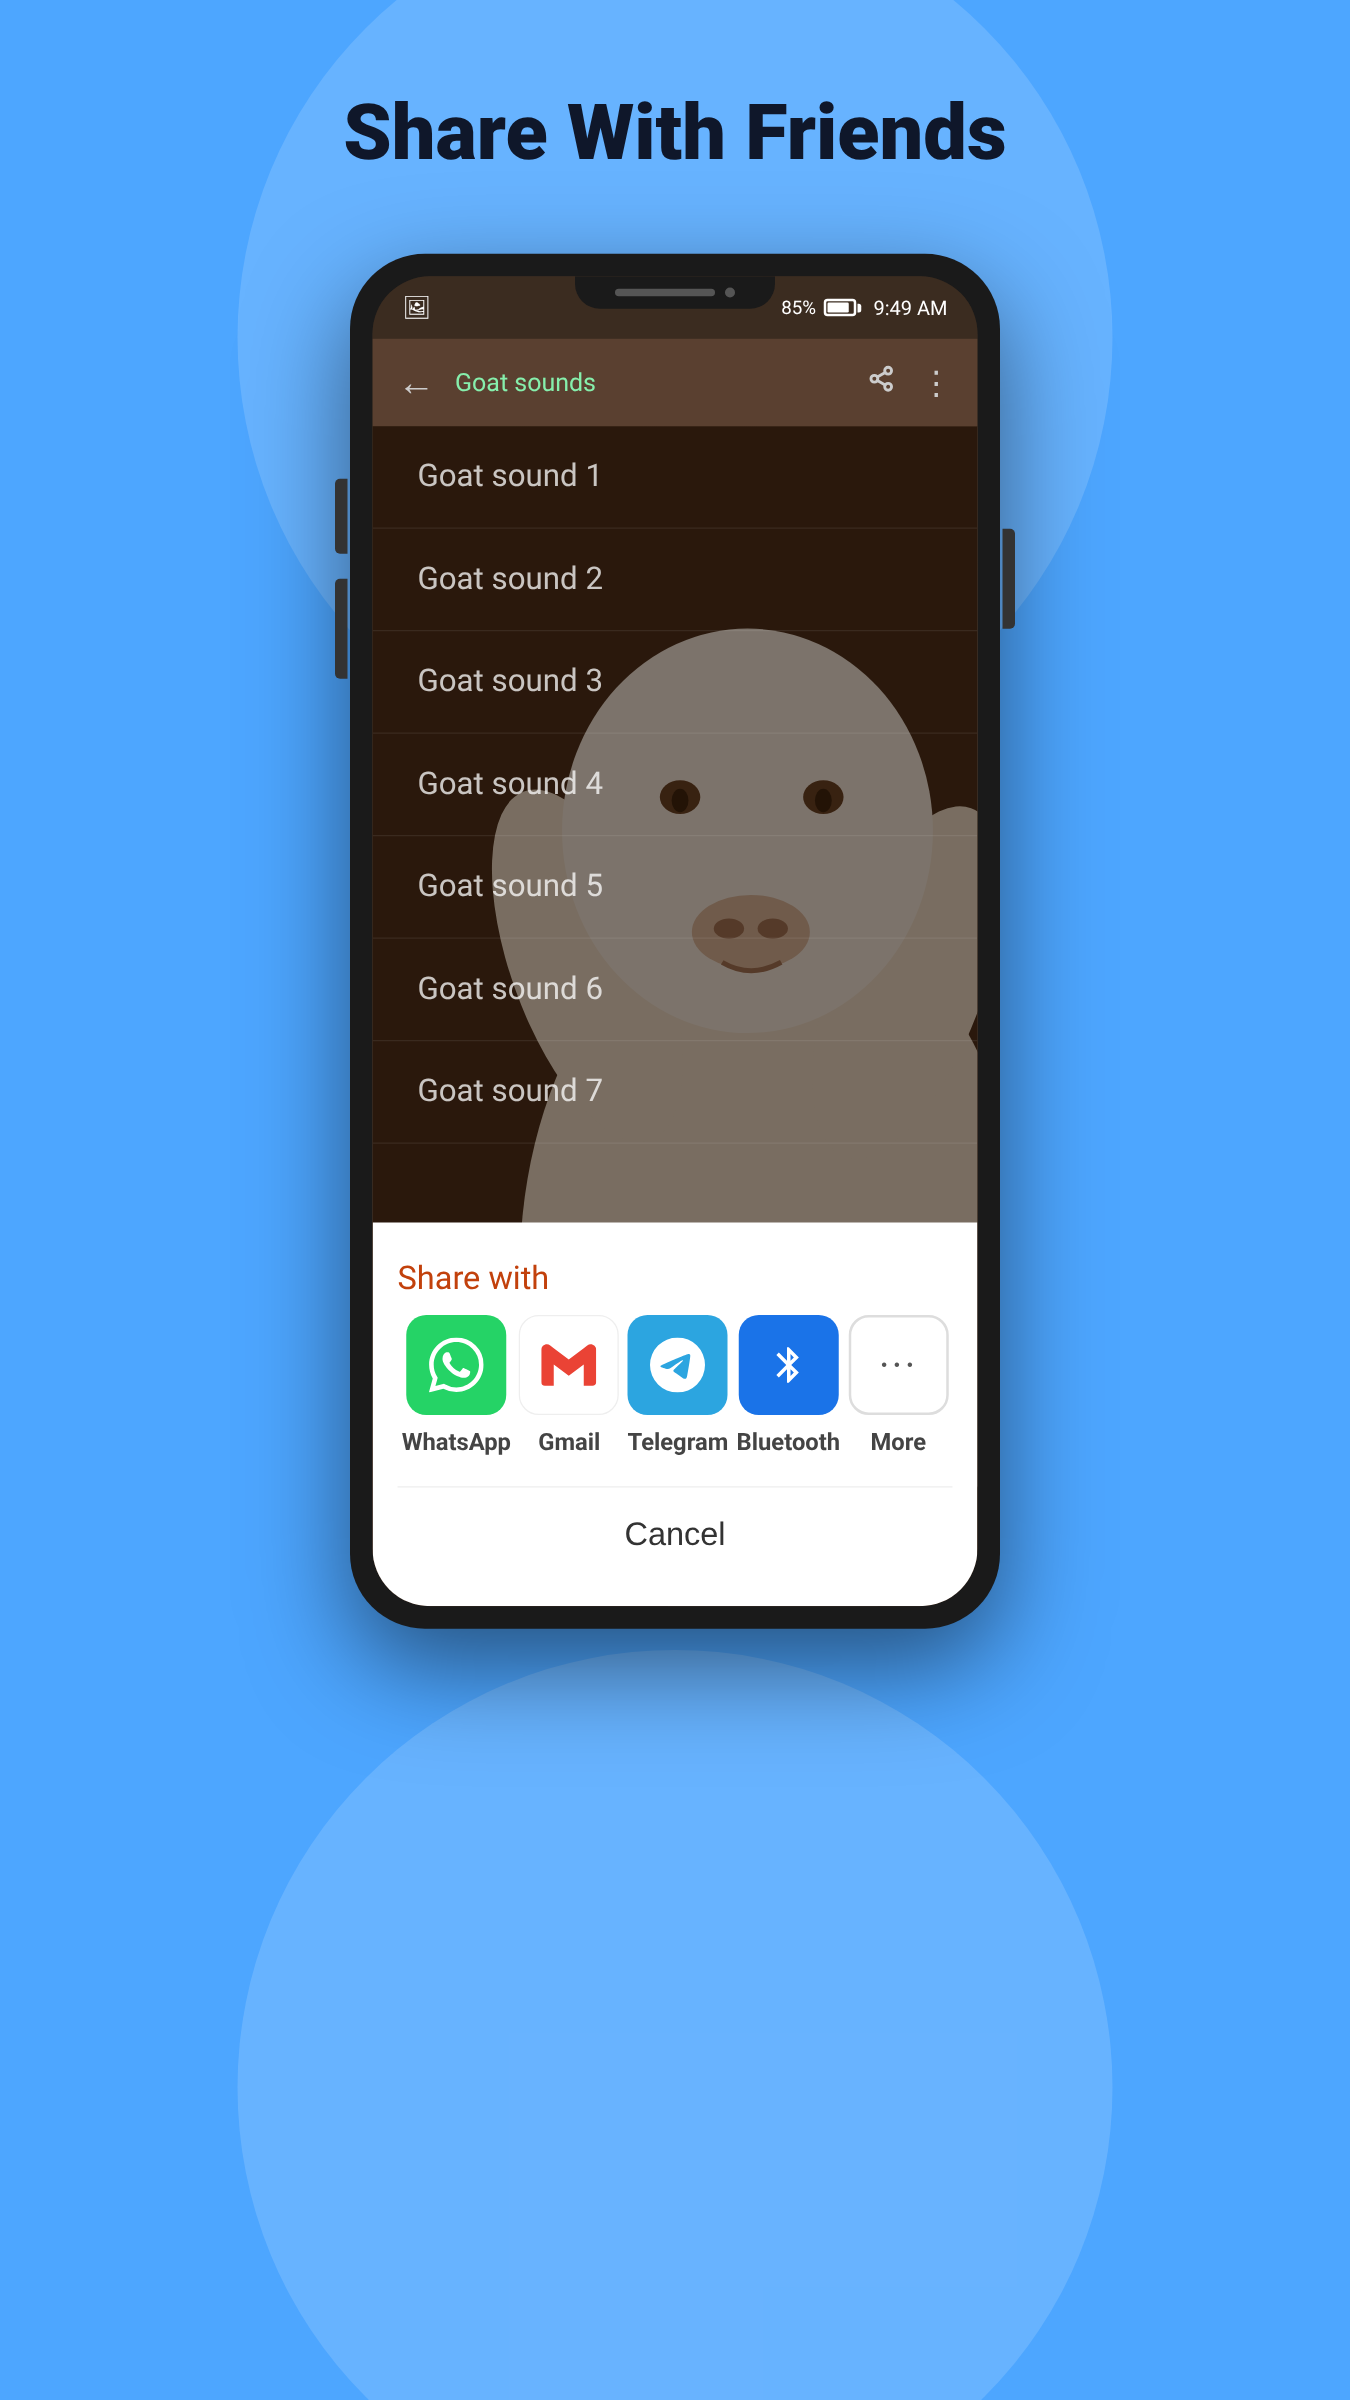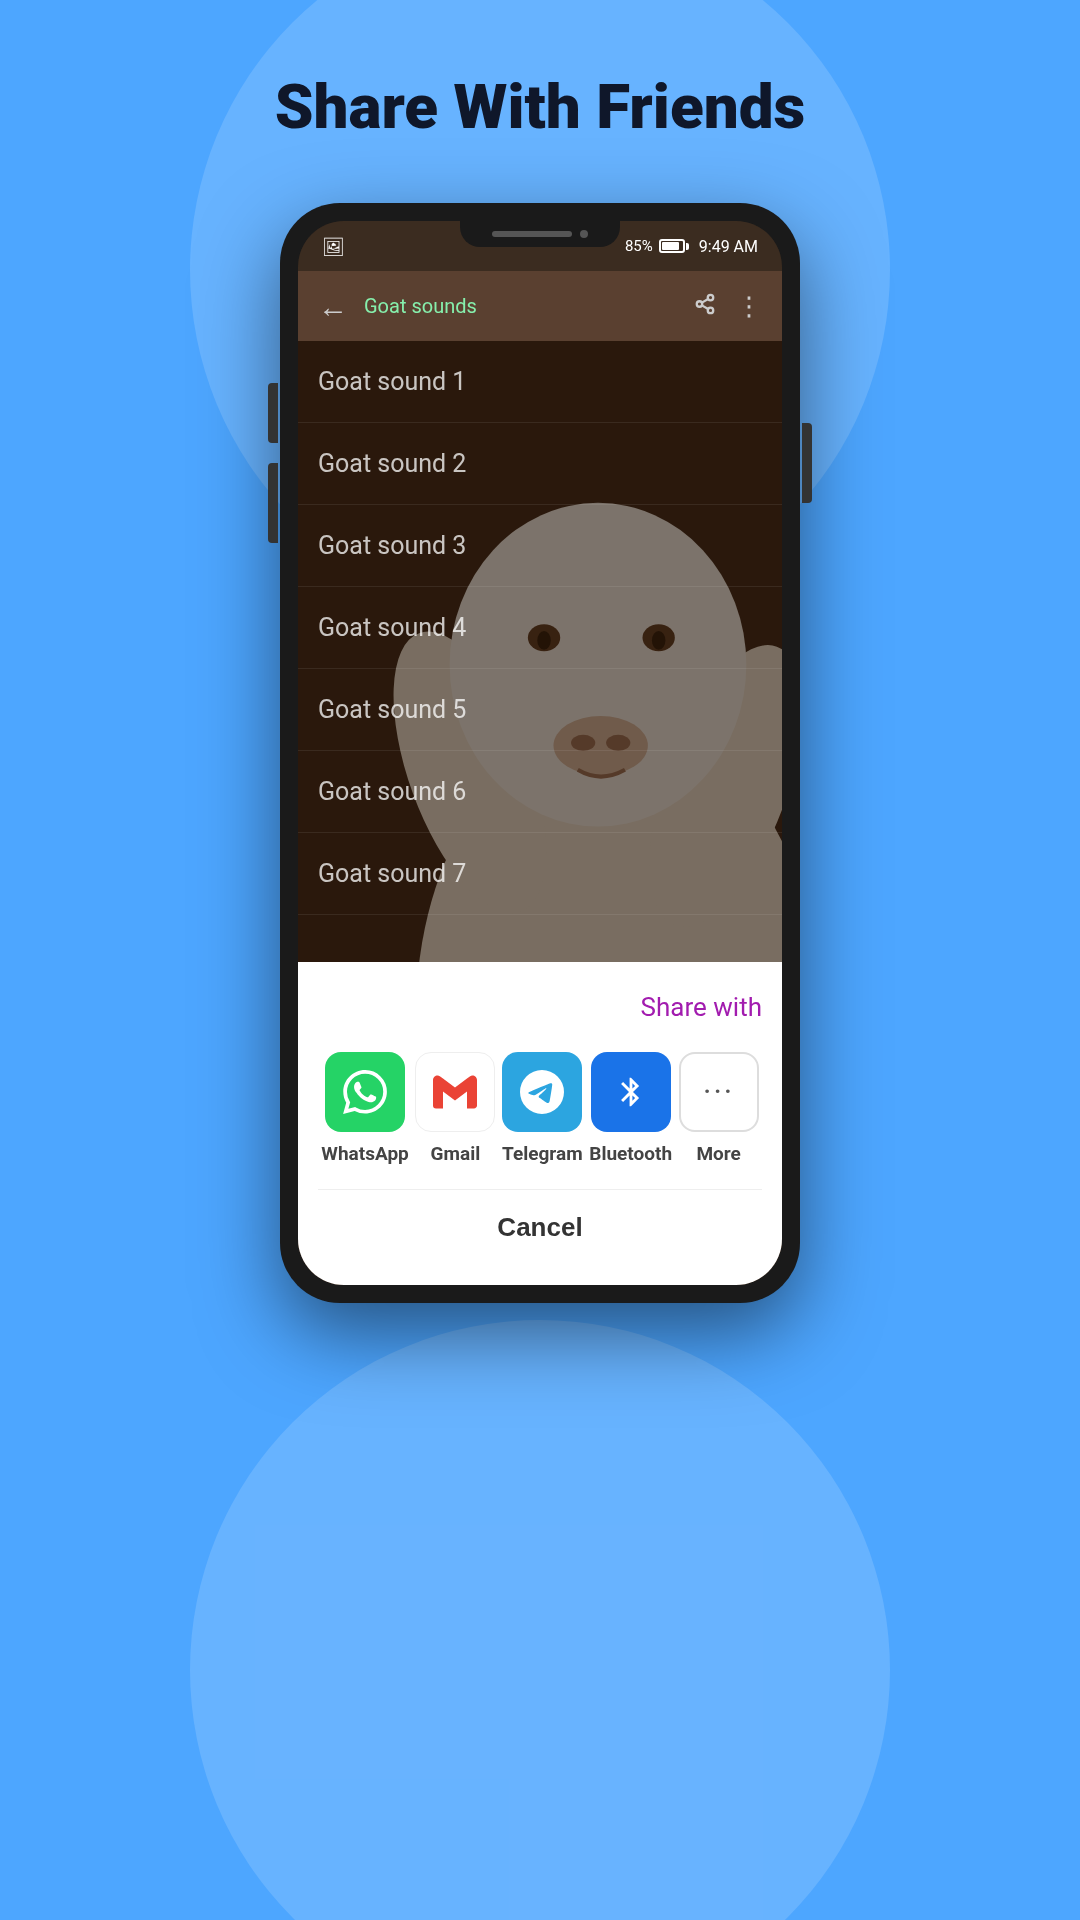--- a/index.html
+++ b/index.html
@@ -225,40 +225,40 @@
       top: 0; left: 0; right: 0; bottom: 0;
       background: rgba(30, 15, 5, 0.55);
     }
 
     .sound-list {
       position: absolute;
       top: 0; left: 0; right: 0;
       padding: 0;
     }
     .sound-item {
-      padding: 26px 20px;
+      padding: 26px 36px;
       color: rgba(255,255,255,0.75);
       font-size: 25px;
       border-bottom: 1px solid rgba(255,255,255,0.08);
       cursor: pointer;
     }
 
     
     .share-sheet {
       position: absolute;
       bottom: 0; left: 0; right: 0;
       background: white;
       border-radius: 0;
       padding: 30px 20px 20px;
     }
     .share-title {
-      text-align: right;
+      text-align: left;
       font-size: 26px;
-      color: #a21caf;
-      margin-bottom: 30px;
+      color: #c2410c;
+      margin-bottom: 14px;
     }
     .share-apps {
       display: flex;
       justify-content: space-around;
       margin-bottom: 24px;
     }
     .share-app-item {
       display: flex;
       flex-direction: column;
       align-items: center;
@@ -282,21 +282,21 @@
     .whatsapp-icon { background: #25d366; }
     .gmail-icon { background: white; border: 1px solid #eee; }
     .telegram-icon { background: #2ca5e0; }
     .bluetooth-icon { background: #1a73e8; }
     .more-icon { background: white; border: 2px solid #ddd; }
 
     .cancel-btn {
       width: 100%;
       padding: 22px;
       font-size: 26px;
-      font-weight: bold;
+      font-weight: normal;
       color: #333;
       cursor: pointer;
       background: transparent;
       border: none;
       border-top: 1px solid #eee;
     }
   </style>
 </head>
 <body>
 

